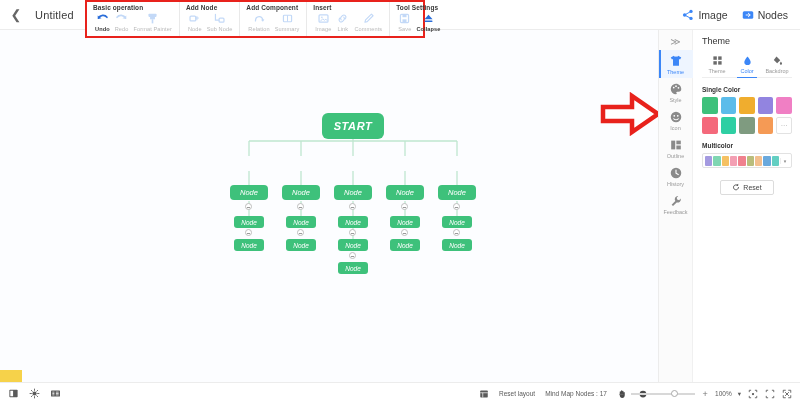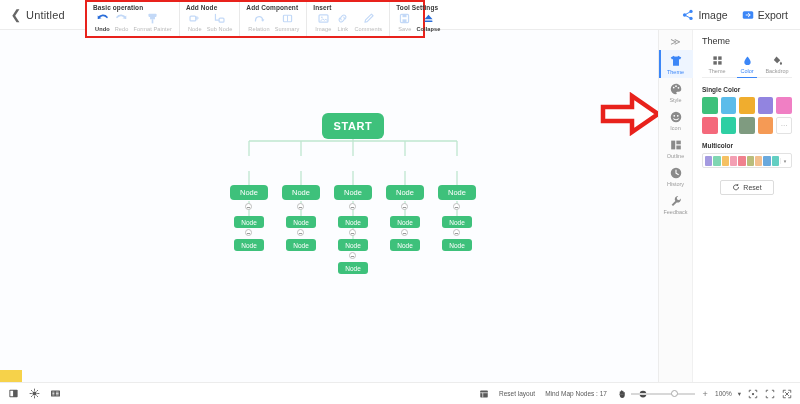--- a/index.html
+++ b/index.html
@@ -15,21 +15,21 @@
   .topbar {
     position: absolute; left:0; top:0; width:800px; height:30px;
     background:#ffffff; display:flex; align-items:center;
     border-bottom: 1px solid #ececec;
   }
   .back-chev {
     margin-left:10px; width:12px; height:12px; color:#666;
     font-size:13px; line-height:12px; text-align:center; cursor:pointer;
   }
   .doc-title {
-    margin-left:4px; font-size:11px; color:#3d3d3d; letter-spacing:.2px;
+    margin-left:13px; font-size:11px; color:#3d3d3d; letter-spacing:.2px;
   }
   .topbar-right {
     margin-left:auto; margin-right:12px; display:flex; align-items:center; gap:14px;
   }
   .tb-act { display:flex; align-items:center; gap:4px; cursor:pointer; }
   .tb-act span.lbl { font-size:10.5px; color:#3b3b3b; }
   .ico-share, .ico-export { width:12px; height:12px; display:block; }
 
   
   .toolbar-wrap {
@@ -53,21 +53,21 @@
   }
   .titem .ti-ico { width:13px; height:13px; display:flex; align-items:center; justify-content:center; }
   .titem .ti-lbl {
     font-size:5.6px; color:#b9b9b9; white-space:nowrap; margin-top:1px; letter-spacing:.1px;
   }
   .titem.on .ti-lbl { color:#3a3a3a; font-weight:bold; }
 
   
   .canvas {
     position:absolute; left:0; top:30px; width:658px; height:352px;
-    background:#fcfdff; overflow:hidden;
+    background:#fcfdff; overflow:hidden;font-style:italic;
   }
   .mm { position:absolute; left:0; top:0; width:658px; height:352px; }
   .node {
     position:absolute; background:#3ec17b; color:#ffffff;
     border-radius:4px; display:flex; align-items:center; justify-content:center;
     font-size:7px; white-space:nowrap; cursor:pointer;
   }
   .node.root {
     background:#3ec17b; font-size:11px; font-weight:bold; border-radius:6px;
     letter-spacing:.6px;
@@ -172,21 +172,21 @@
           <circle cx="12" cy="12.6" r="2.2" fill="#3b86f7"></circle>
           <path d="M5.2 7L10.6 4M5.2 9L10.6 11.8" stroke="#3b86f7" stroke-width="1.3" fill="none"></path>
         </svg>
         <span class="lbl">Image</span>
       </div>
       <div class="tb-act">
         <svg class="ico-export" viewBox="0 0 16 16">
           <rect x="1" y="3" width="14" height="10" rx="2" fill="#3b86f7"></rect>
           <path d="M5.5 8h5M8.4 5.6L10.9 8l-2.5 2.4" stroke="#fff" stroke-width="1.2" fill="none" stroke-linecap="round"></path>
         </svg>
-        <span class="lbl">Export</span>
+        <span class="lbl">Nodes</span>
       </div>
     </div>
   </div>
 
   <div class="toolbar-wrap">
 
     <div class="tgroup">
       <div class="tgroup-title">Basic operation</div>
       <div class="tgroup-items">
         <div class="titem on">

